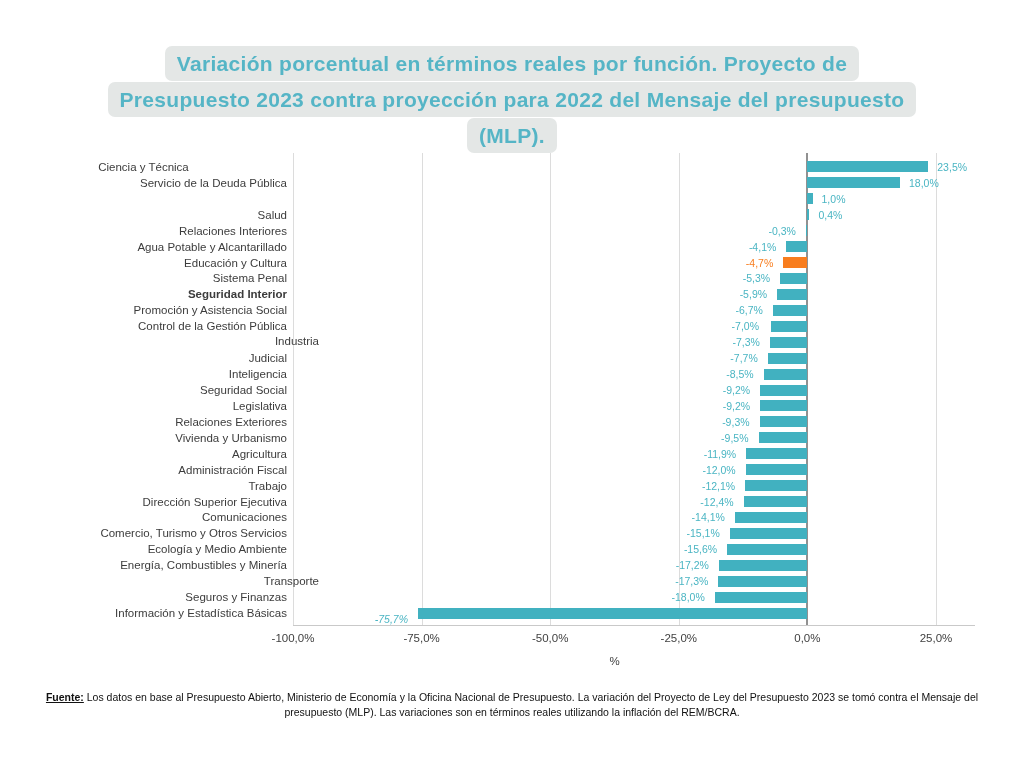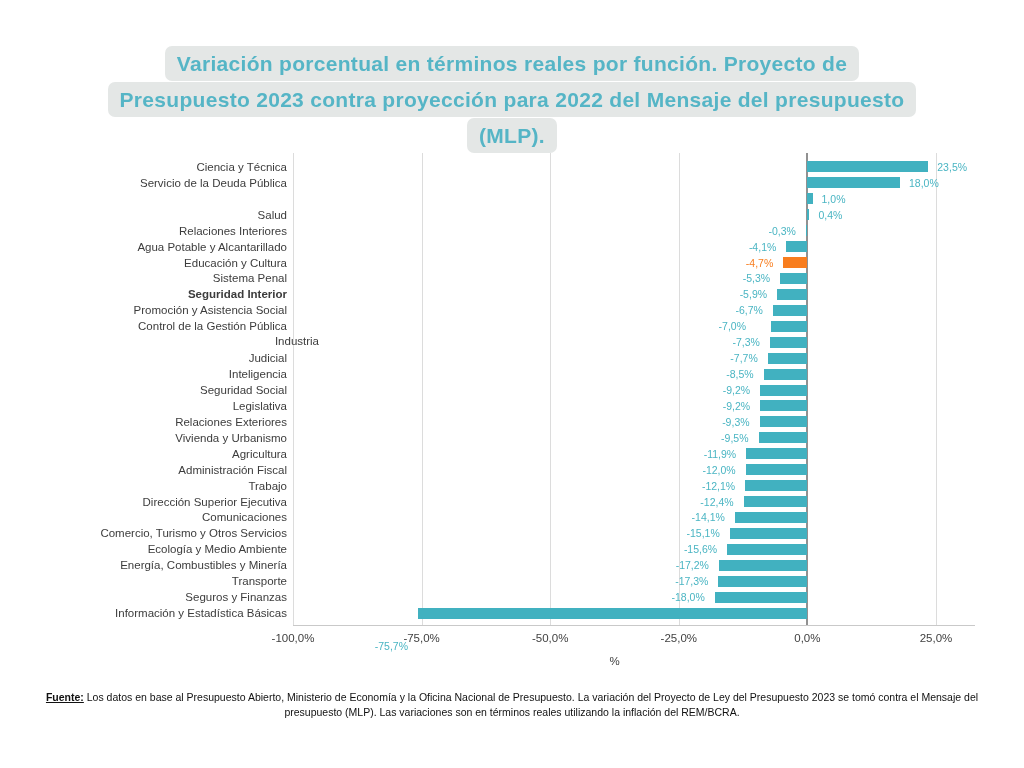--- a/index.html
+++ b/index.html
@@ -118,21 +118,21 @@
       <div class="gridline" style="left: 550.2px; top: 153px; height: 472px; background: rgb(220, 220, 220);"></div>
       <div class="tick-label" style="left: 505.2px; top: 632px;">-50,0%</div>
       <div class="gridline" style="left: 678.8px; top: 153px; height: 472px; background: rgb(220, 220, 220);"></div>
       <div class="tick-label" style="left: 633.8px; top: 632px;">-25,0%</div>
       <div class="zeroline" style="left: 806.4px; top: 153px; height: 472px;"></div>
       <div class="tick-label" style="left: 762.4px; top: 632px;">0,0%</div>
       <div class="gridline" style="left: 936px; top: 153px; height: 472px; background: rgb(220, 220, 220);"></div>
       <div class="tick-label" style="left: 891px; top: 632px;">25,0%</div>
       <div class="axis-bottom" style="left: 293px; top: 625px; width: 682px;"></div>
       <div class="xaxis-title" style="left: 574.5px; top: 655px;">%</div>
-      <div class="cat-label" style="top: 159.966px;">Ciencia y Técnica</div>
+      <div class="cat-label" style="top: 159.966px; text-align: center;">Ciencia y Técnica</div>
       <div class="bar" style="left: 807.4px; top: 161.466px; width: 120.884px; background: rgb(65, 177, 192);"></div>
       <div class="val-label" style="top: 160.966px; color: rgb(74, 181, 195); left: 937.284px;">23,5%</div>
       <div class="cat-label" style="top: 175.897px;">Servicio de la Deuda Pública</div>
       <div class="bar" style="left: 807.4px; top: 177.397px; width: 92.592px; background: rgb(65, 177, 192);"></div>
       <div class="val-label" style="top: 176.897px; color: rgb(74, 181, 195); left: 908.992px;">18,0%</div>
       <div class="bar" style="left: 807.4px; top: 193.328px; width: 5.144px; background: rgb(65, 177, 192);"></div>
       <div class="val-label" style="top: 192.828px; color: rgb(74, 181, 195); left: 821.544px;">1,0%</div>
       <div class="cat-label" style="top: 207.759px;">Salud</div>
       <div class="bar" style="left: 807.4px; top: 209.259px; width: 2.0576px; background: rgb(65, 177, 192);"></div>
       <div class="val-label" style="top: 208.759px; color: rgb(74, 181, 195); left: 818.458px;">0,4%</div>
@@ -149,21 +149,21 @@
       <div class="bar" style="left: 780.137px; top: 272.983px; width: 27.2632px; background: rgb(65, 177, 192);"></div>
       <div class="val-label" style="top: 272.483px; color: rgb(74, 181, 195); right: 253.863px;">-5,3%</div>
       <div class="cat-label" style="top: 287.414px; font-weight: bold;">Seguridad Interior</div>
       <div class="bar" style="left: 777.05px; top: 288.914px; width: 30.3496px; background: rgb(65, 177, 192);"></div>
       <div class="val-label" style="top: 288.414px; color: rgb(74, 181, 195); right: 256.95px;">-5,9%</div>
       <div class="cat-label" style="top: 303.345px;">Promoción y Asistencia Social</div>
       <div class="bar" style="left: 772.935px; top: 304.845px; width: 34.4648px; background: rgb(65, 177, 192);"></div>
       <div class="val-label" style="top: 304.345px; color: rgb(74, 181, 195); right: 261.065px;">-6,7%</div>
       <div class="cat-label" style="top: 319.276px;">Control de la Gestión Pública</div>
       <div class="bar" style="left: 771.392px; top: 320.776px; width: 36.008px; background: rgb(65, 177, 192);"></div>
-      <div class="val-label" style="top: 320.276px; color: rgb(74, 181, 195); right: 278px;">-7,0%</div>
+      <div class="val-label" style="top: 320.276px; color: rgb(74, 181, 195); right: 265px;">-7,0%</div>
       <div class="cat-label" style="top: 334px; margin-left: 32px;">Industria</div>
       <div class="bar" style="left: 769.849px; top: 336.707px; width: 37.5512px; background: rgb(65, 177, 192);"></div>
       <div class="val-label" style="top: 336.207px; color: rgb(74, 181, 195); right: 264.151px;">-7,3%</div>
       <div class="cat-label" style="top: 351.138px;">Judicial</div>
       <div class="bar" style="left: 767.791px; top: 352.638px; width: 39.6088px; background: rgb(65, 177, 192);"></div>
       <div class="val-label" style="top: 352.138px; color: rgb(74, 181, 195); right: 266.209px;">-7,7%</div>
       <div class="cat-label" style="top: 367.069px;">Inteligencia</div>
       <div class="bar" style="left: 763.676px; top: 368.569px; width: 43.724px; background: rgb(65, 177, 192);"></div>
       <div class="val-label" style="top: 368.069px; color: rgb(74, 181, 195); right: 270.324px;">-8,5%</div>
       <div class="cat-label" style="top: 383px;">Seguridad Social</div>
@@ -195,28 +195,28 @@
       <div class="val-label" style="top: 511.448px; color: rgb(74, 181, 195); right: 299.13px;">-14,1%</div>
       <div class="cat-label" style="top: 526.379px; padding-left: 28px;">Comercio, Turismo y Otros Servicios</div>
       <div class="bar" style="left: 729.726px; top: 527.879px; width: 77.6744px; background: rgb(65, 177, 192);"></div>
       <div class="val-label" style="top: 527.379px; color: rgb(74, 181, 195); right: 304.274px;">-15,1%</div>
       <div class="cat-label" style="top: 542.31px;">Ecología y Medio Ambiente</div>
       <div class="bar" style="left: 727.154px; top: 543.81px; width: 80.2464px; background: rgb(65, 177, 192);"></div>
       <div class="val-label" style="top: 543.31px; color: rgb(74, 181, 195); right: 306.846px;">-15,6%</div>
       <div class="cat-label" style="top: 558.241px;">Energía, Combustibles y Minería</div>
       <div class="bar" style="left: 718.923px; top: 559.741px; width: 88.4768px; background: rgb(65, 177, 192);"></div>
       <div class="val-label" style="top: 559.241px; color: rgb(74, 181, 195); right: 315.077px;">-17,2%</div>
-      <div class="cat-label" style="top: 574.172px;">Transporte</div>
+      <div class="cat-label" style="top: 574.172px; margin-left: 32px;">Transporte</div>
       <div class="bar" style="left: 718.409px; top: 575.672px; width: 88.9912px; background: rgb(65, 177, 192);"></div>
       <div class="val-label" style="top: 575.172px; color: rgb(74, 181, 195); right: 315.591px;">-17,3%</div>
       <div class="cat-label" style="top: 590.103px;">Seguros y Finanzas</div>
       <div class="bar" style="left: 714.808px; top: 591.603px; width: 92.592px; background: rgb(65, 177, 192);"></div>
       <div class="val-label" style="top: 591.103px; color: rgb(74, 181, 195); right: 319.192px;">-18,0%</div>
       <div class="cat-label" style="top: 606.034px;">Información y Estadística Básicas</div>
       <div class="bar" style="left: 417.999px; top: 607.534px; width: 389.401px; background: rgb(65, 177, 192);"></div>
-      <div class="val-label" style="top: 640px; color: rgb(74, 181, 195); right: 616.001px;">-75,7%</div>
+      <div class="val-label" style="top: 613px; color: rgb(74, 181, 195); right: 616.001px; font-style: italic;">-75,7%</div>
     </div>
 
   <div class="footer">
     <span class="fuente">Fuente:</span><span> Los datos en base al Presupuesto Abierto, Ministerio de Economía y la Oficina Nacional de Presupuesto. La variación del Proyecto de Ley del Presupuesto 2023 se tomó contra el Mensaje del presupuesto (MLP). Las variaciones son en términos reales utilizando la inflación del REM/BCRA.</span>
   </div>
 
 </div>
 
 </body></html>

